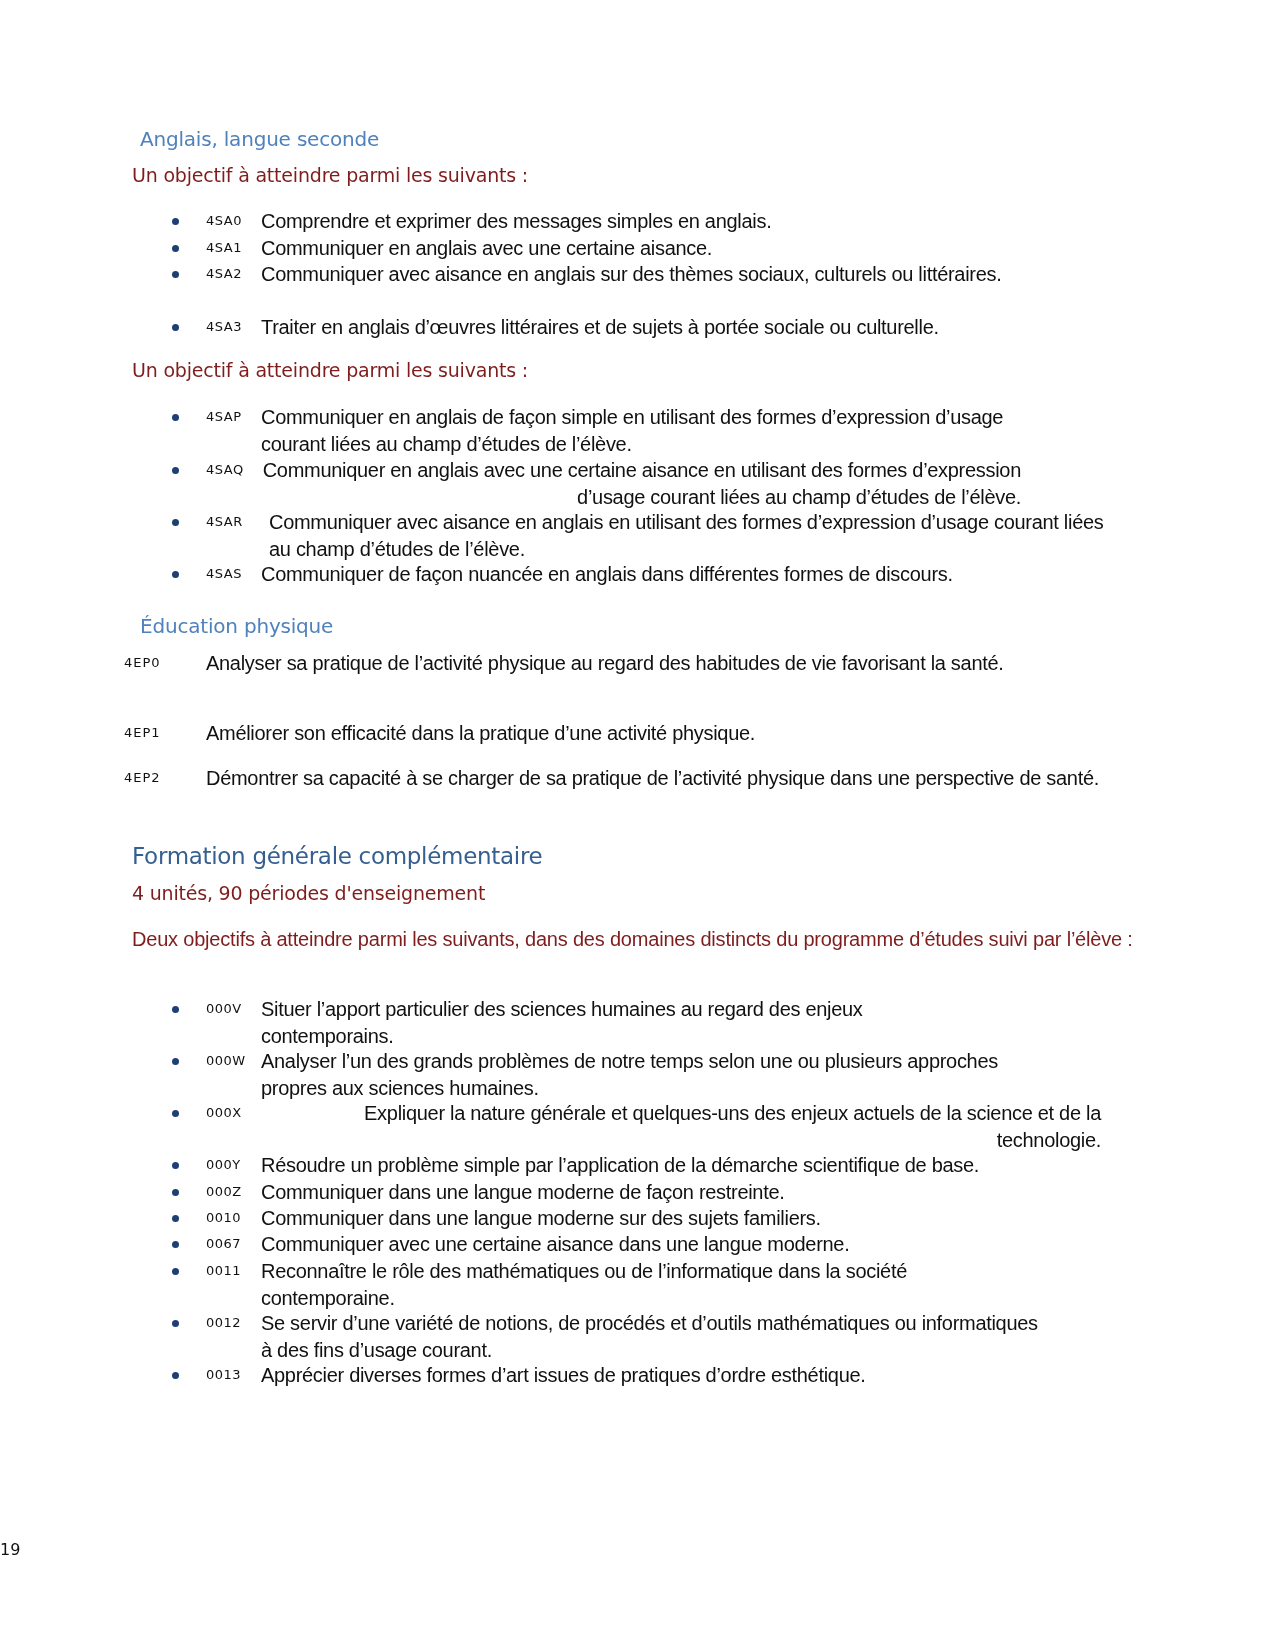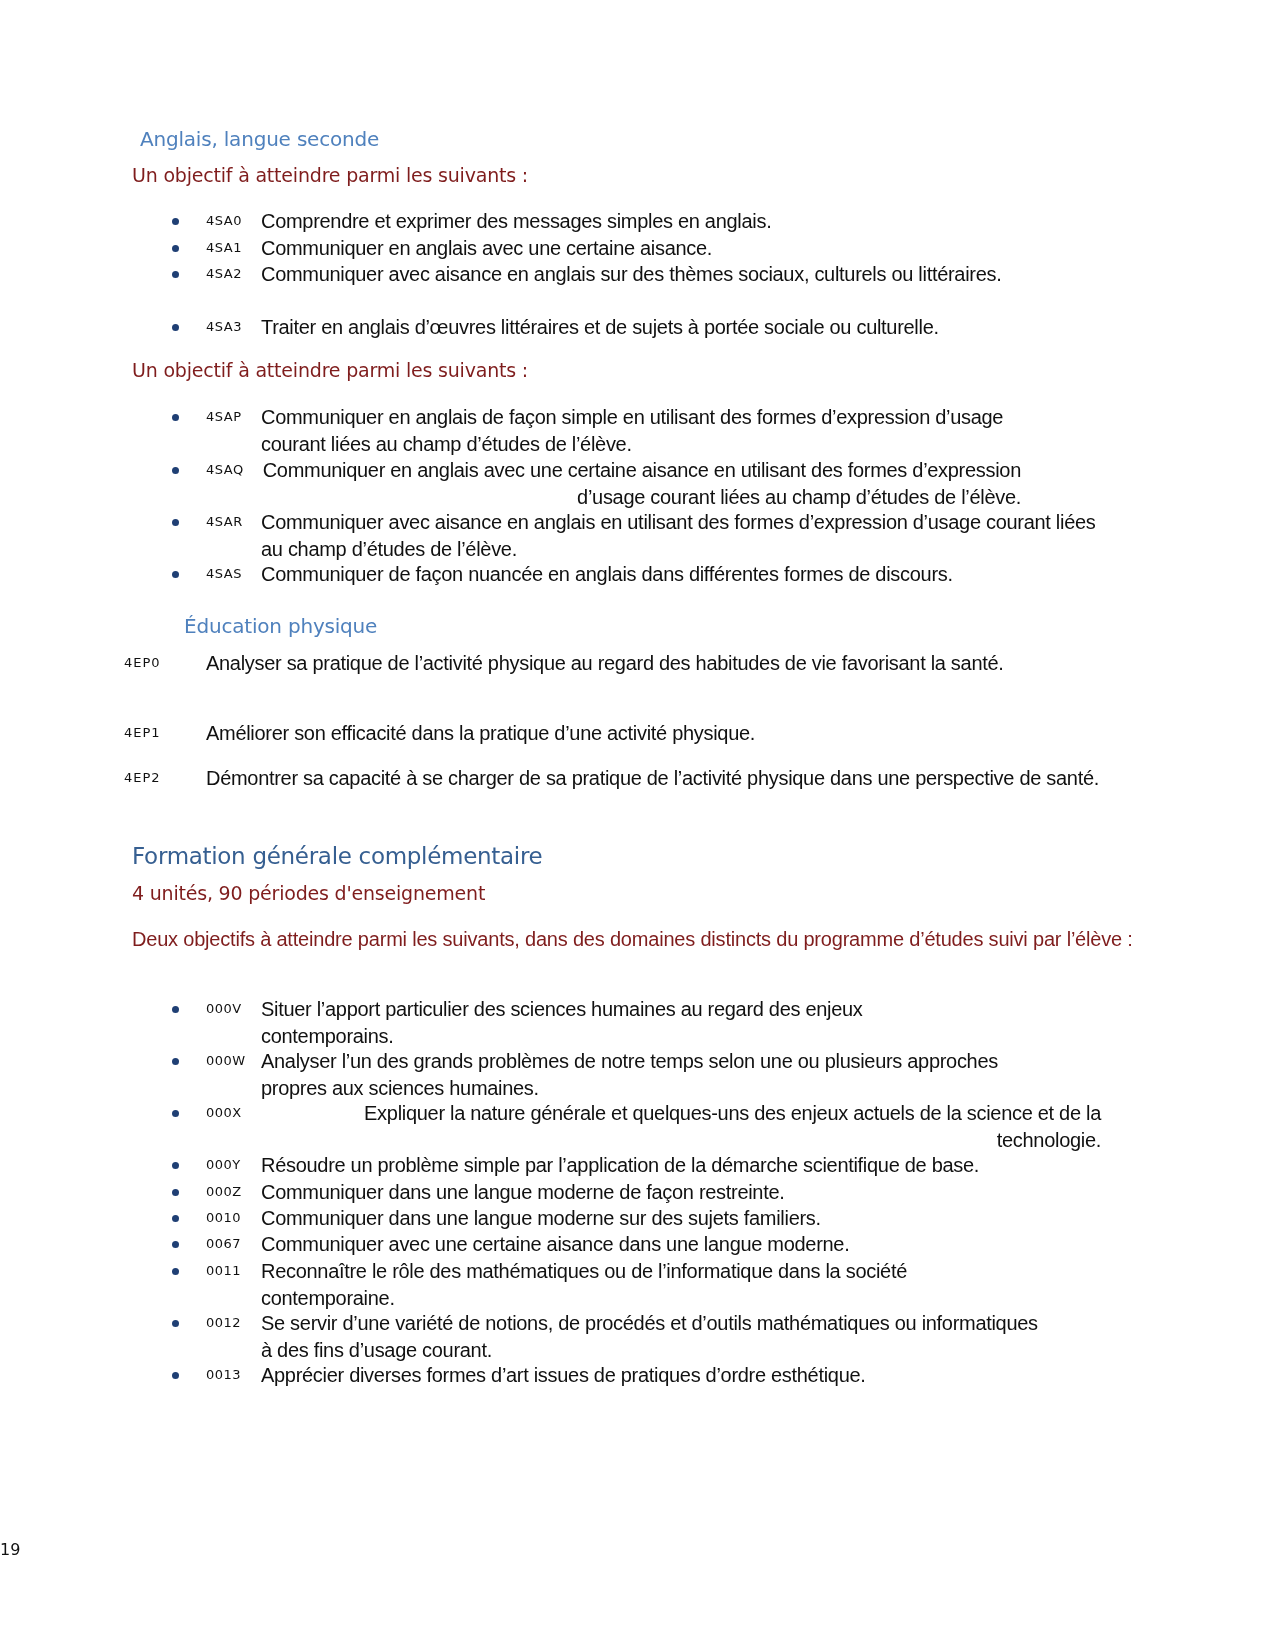--- a/index.html
+++ b/index.html
@@ -89,30 +89,30 @@
       <span class="text" style="width:790px;">Communiquer en anglais de façon simple en utilisant des formes d’expression d’usage courant liées au champ d’études de l’élève.</span>
     </div>
     <div class="bitem" style="top:457px;">
       <span class="bullet"></span>
       <span class="code">4SAQ</span>
       <span class="text" style="width:760px;text-align:right;">Communiquer en anglais avec une certaine aisance en utilisant des formes d’expression d’usage courant liées au champ d’études de l’élève.</span>
     </div>
     <div class="bitem" style="top:509px;">
       <span class="bullet"></span>
       <span class="code">4SAR</span>
-      <span class="text" style="width:850px;">Communiquer avec aisance en anglais en utilisant des formes d’expression d’usage courant liées au champ d’études de l’élève.</span>
+      <span class="text" style="width:850px;margin-left:8px;">Communiquer avec aisance en anglais en utilisant des formes d’expression d’usage courant liées au champ d’études de l’élève.</span>
     </div>
     <div class="bitem" style="top:561px;">
       <span class="bullet"></span>
       <span class="code">4SAS</span>
       <span class="text">Communiquer de façon nuancée en anglais dans différentes formes de discours.</span>
     </div>
   </div>
 
-  <div class="h-light" style="top:614px;margin-left:44px;">Éducation physique</div>
+  <div class="h-light" style="top:614px;">Éducation physique</div>
 
   <div class="ep" style="top:650px;">
     <span class="code">4EP0</span>
     <span class="text">Analyser sa pratique de l’activité physique au regard des habitudes de vie favorisant la santé.</span>
   </div>
   <div class="ep" style="top:720px;">
     <span class="code">4EP1</span>
     <span class="text">Améliorer son efficacité dans la pratique d’une activité physique.</span>
   </div>
   <div class="ep" style="top:765px;">

